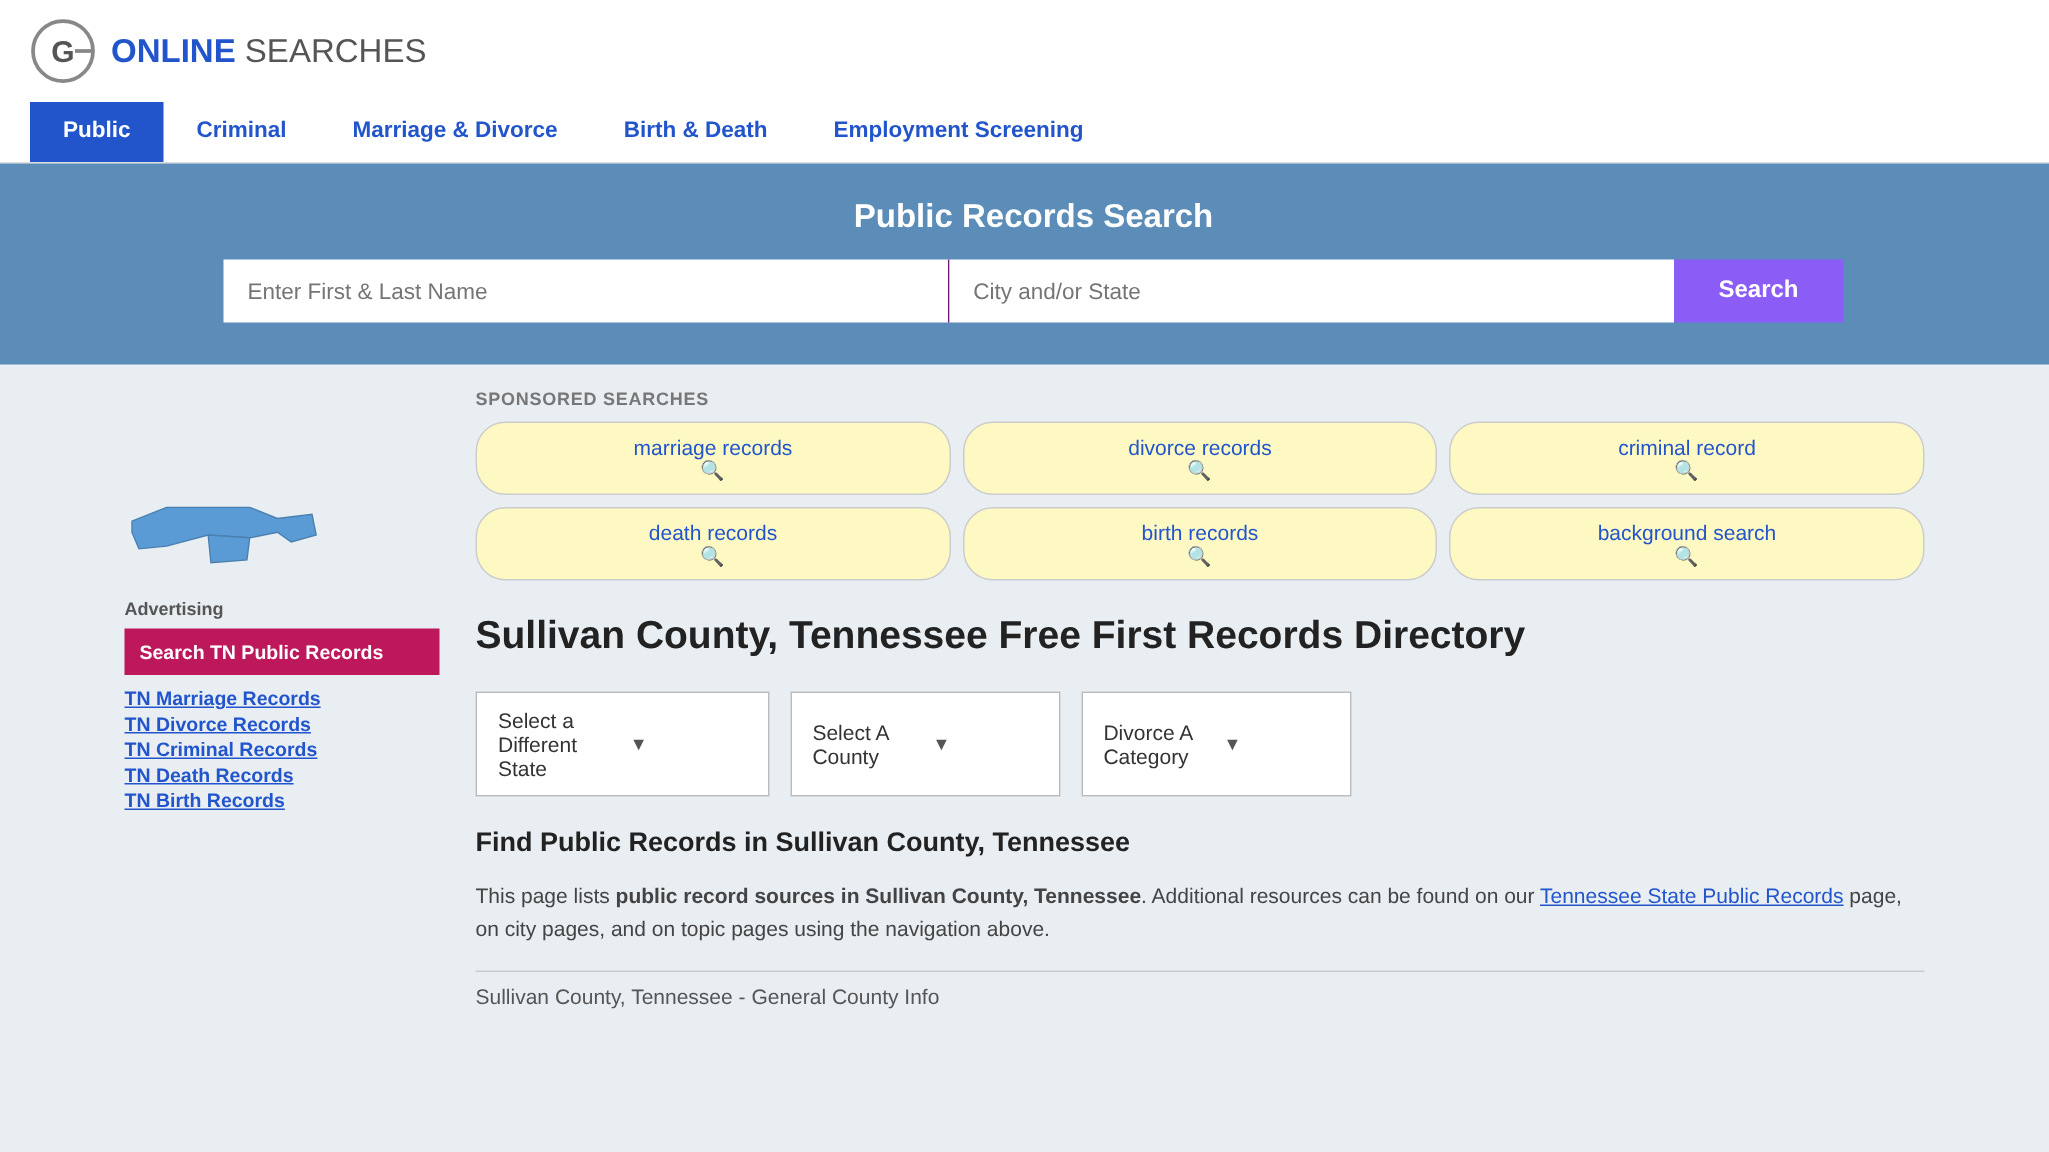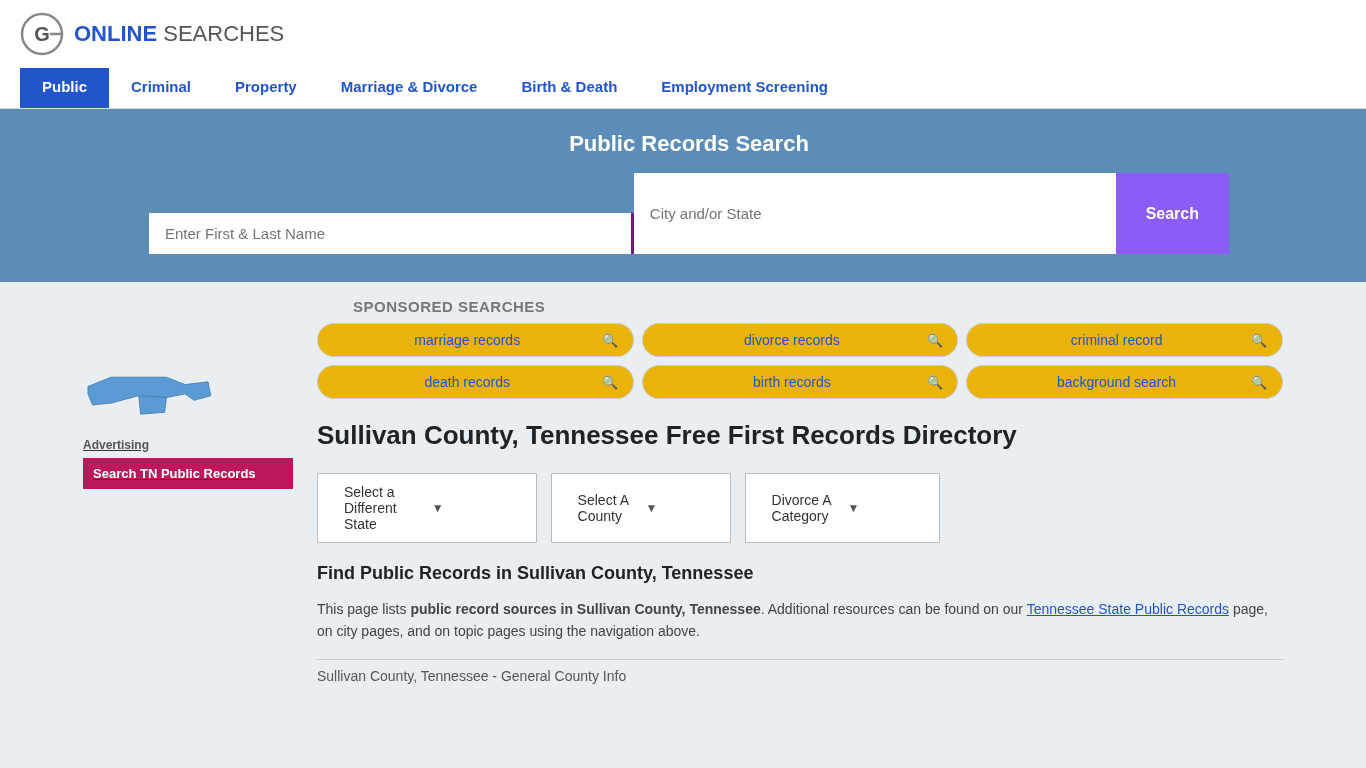--- a/index.html
+++ b/index.html
@@ -76,22 +76,21 @@
     }
     .search-input {
       flex: 1;
       padding: 12px 16px;
       font-size: 15px;
       border: none;
       outline: none;
       color: #999;
     }
     .search-input:first-child {
-      border-right: 3px solid #701a75;
-      margin-top: 40px;
+      border-right: 1px solid #701a75;
     }
     .search-btn {
       background: #8b5cf6;
       color: #fff;
       border: none;
       padding: 12px 30px;
       font-size: 16px;
       font-weight: bold;
       cursor: pointer;
     }
@@ -103,21 +102,20 @@
       max-width: 1240px;
       margin: 0 auto;
       padding: 16px 20px;
     }
 
     
     .sidebar {
       width: 210px;
       flex-shrink: 0;
       margin-right: 24px;
-      text-decoration: underline;
     }
     .state-map {
       width: 100%;
       height: 140px;
       display: flex;
       align-items: flex-end;
       justify-content: flex-start;
       padding-bottom: 10px;
     }
     .advertising-label {
@@ -148,42 +146,42 @@
       cursor: pointer;
     }
 
     
     .content-area {
       flex: 1;
     }
 
     
     .sponsored-label {
-      font-size: 15px;
+      font-size: 12px;
       font-weight: bold;
       color: #777;
       margin-bottom: 8px;
       letter-spacing: 0.5px;
-      margin-left: 36px;
     }
     .search-tags {
       display: grid;
       grid-template-columns: repeat(3, 1fr);
       gap: 8px;
       margin-bottom: 20px;
     }
     .search-tag {
       display: flex;
       align-items: center;
       justify-content: space-between;
       border: 1px solid #ccc;
       border-radius: 20px;
       padding: 8px 14px;
       cursor: pointer;
-      background: #eab308;
+      background: #fef9c3;
+      flex-direction: column;
     }
     .search-tag-text {
       color: #2255cc;
       font-size: 14px;
       flex: 1;
       text-align: center;
     }
     .search-tag-icon {
       color: #555;
       font-size: 13px;
@@ -202,21 +200,21 @@
     .dropdowns-row {
       display: flex;
       gap: 14px;
       margin-bottom: 20px;
     }
     .dropdown-select {
       display: flex;
       align-items: center;
       border: 1px solid #bbb;
       background: #fff;
-      padding: 10px 26px;
+      padding: 10px 14px;
       cursor: pointer;
       min-width: 180px;
       gap: 10px;
       font-size: 14px;
       color: #333;
     }
     .dropdown-select span {
       flex: 1;
     }
     .dropdown-arrow {
@@ -273,21 +271,20 @@
       <text x="22" y="29" text-anchor="middle" font-size="20" font-weight="bold" fill="#555" font-family="Arial">G</text>
       <line x1="30" y1="22" x2="42" y2="22" stroke="#888" stroke-width="2.5"></line>
     </svg>
     <div class="logo-text">
       <span>ONLINE</span><span style="color:#555;font-weight:300"> SEARCHES</span>
     </div>
   </div>
   <nav class="main-nav">
     <a class="nav-item active">Public</a>
     <a class="nav-item">Criminal</a>
-    <a class="nav-item">Property</a>
     <a class="nav-item">Marriage &amp; Divorce</a>
     <a class="nav-item">Birth &amp; Death</a>
     <a class="nav-item">Employment Screening</a>
   </nav>
 </header>
 
 <div class="search-banner">
   <div class="search-banner-title">Public Records Search</div>
   <div class="search-form">
     <input class="search-input" type="text" placeholder="Enter First &amp; Last Name" style="">
@@ -302,20 +299,27 @@
 
     <div class="state-map">
       <svg class="tn-shape" viewBox="0 0 140 65" fill="none" xmlns="http://www.w3.org/2000/svg">
         <polygon points="5,20 30,10 90,10 110,18 135,15 138,30 120,35 110,28 90,32 60,30 30,38 10,40 5,28" fill="#5b9bd5" stroke="#4a80b0" stroke-width="1"></polygon>
         <polygon points="60,30 90,32 88,48 62,50" fill="#5b9bd5" stroke="#4a80b0" stroke-width="1"></polygon>
       </svg>
     </div>
 
     <div class="advertising-label">Advertising</div>
     <div class="ad-block-active">Search TN Public Records</div>
+    <div class="sidebar-links">
+      <a class="sidebar-link">TN Marriage Records</a>
+      <a class="sidebar-link">TN Divorce Records</a>
+      <a class="sidebar-link">TN Criminal Records</a>
+      <a class="sidebar-link">TN Death Records</a>
+      <a class="sidebar-link">TN Birth Records</a>
+    </div>
   </aside>
 
   <main class="content-area">
 
     <div class="sponsored-label">SPONSORED SEARCHES</div>
     <div class="search-tags">
       <div class="search-tag">
         <span class="search-tag-text">marriage records</span>
         <span class="search-tag-icon">🔍</span>
       </div>

